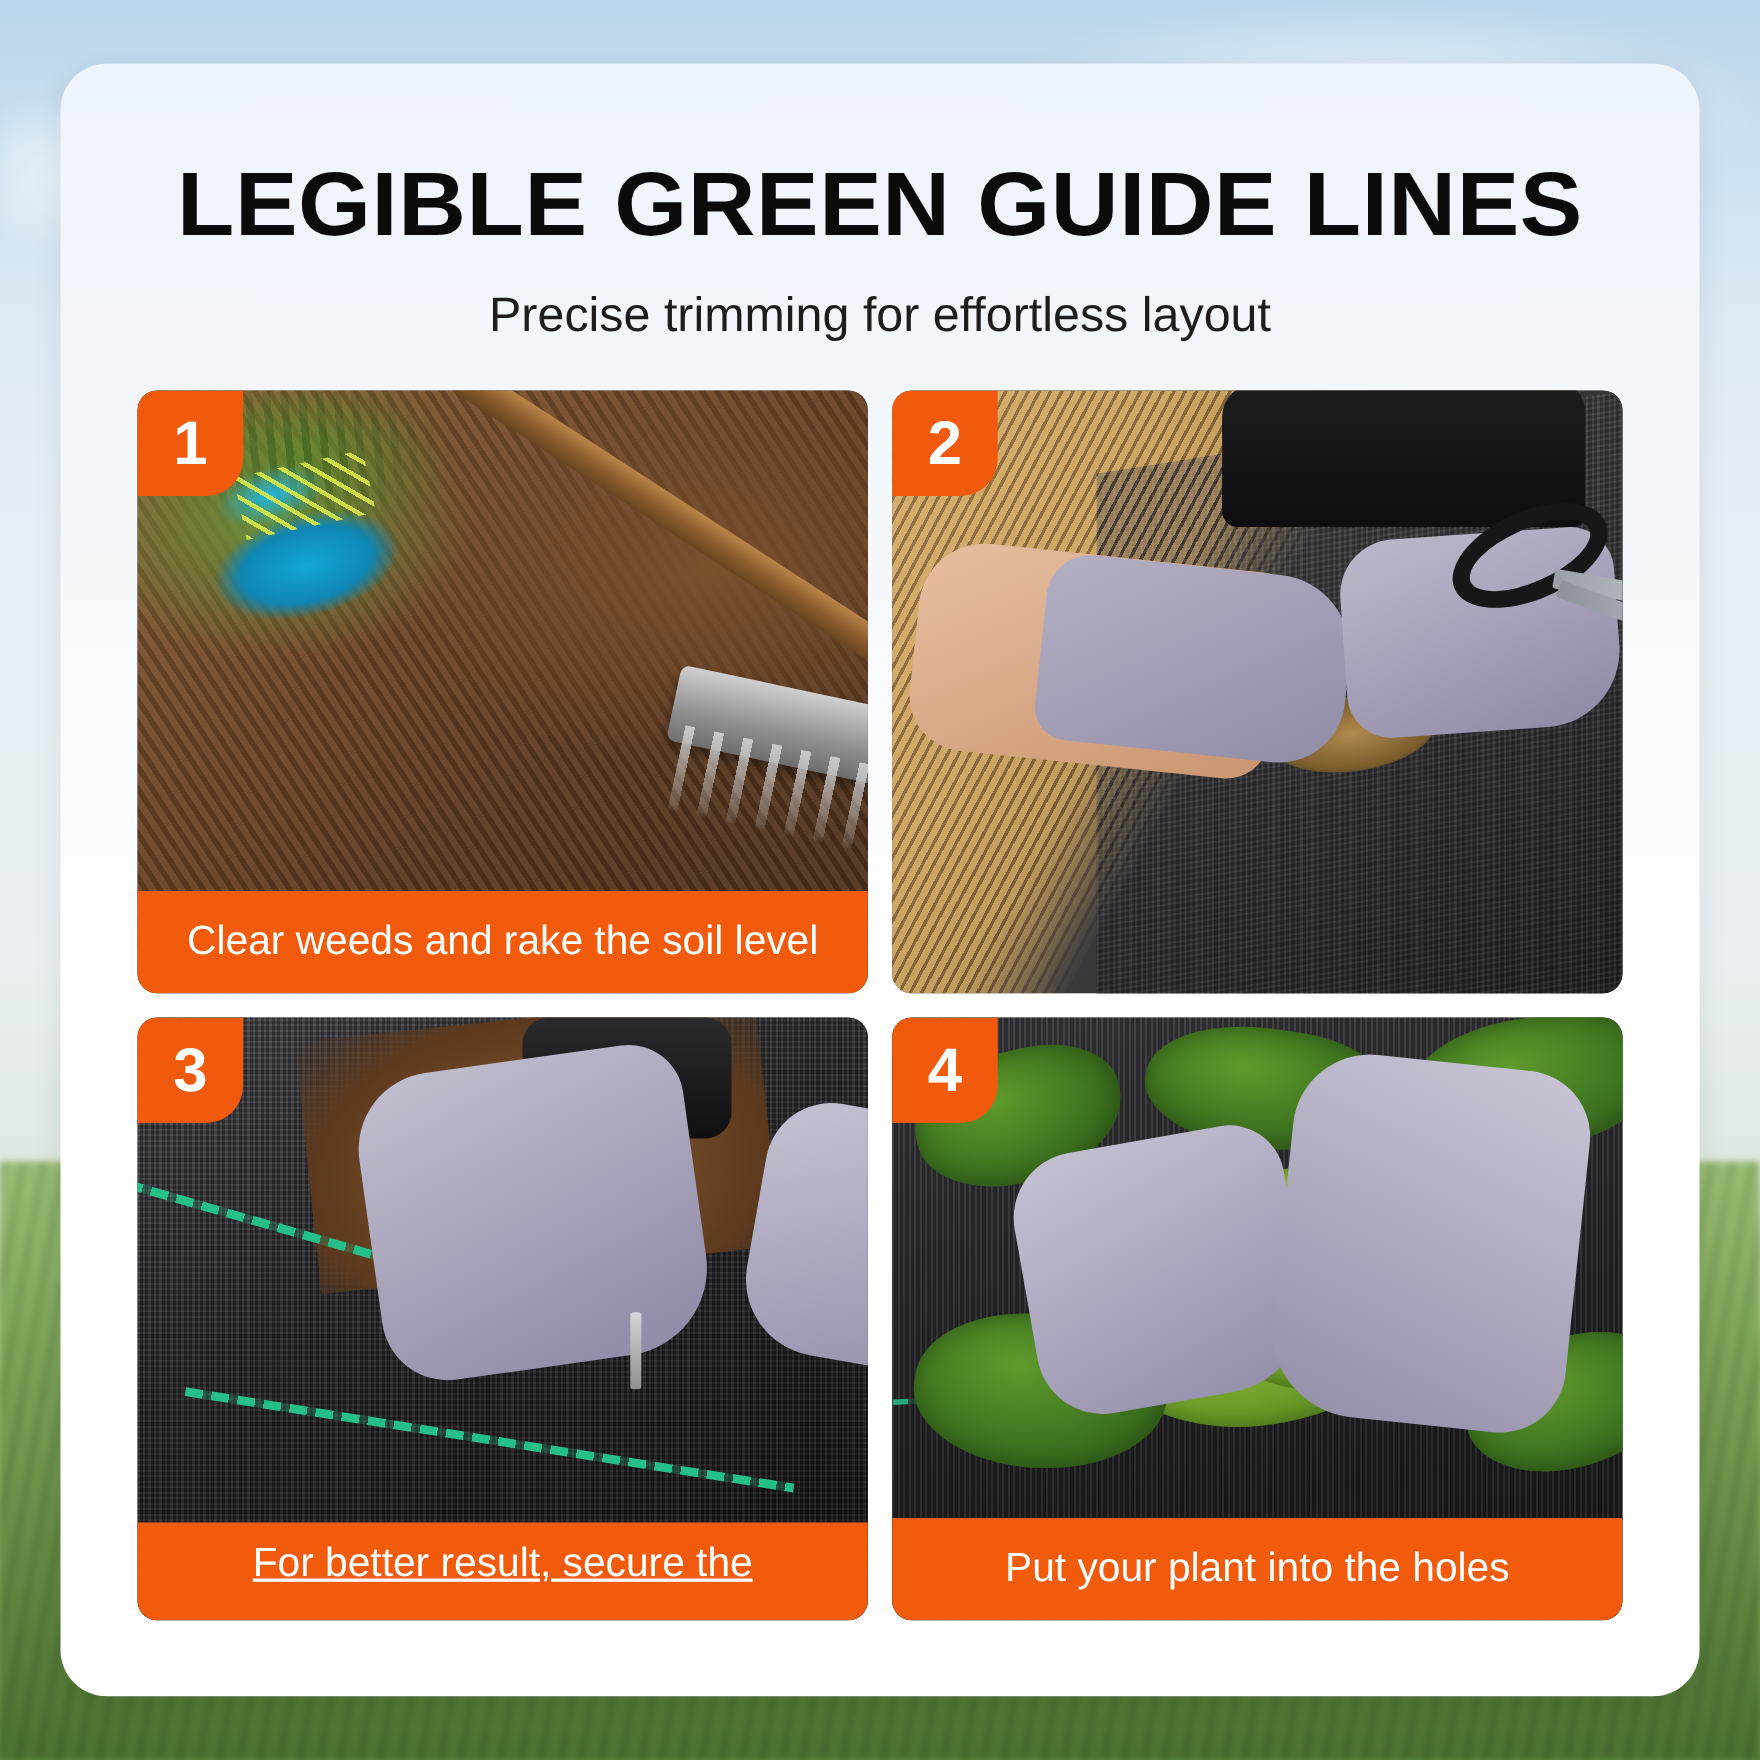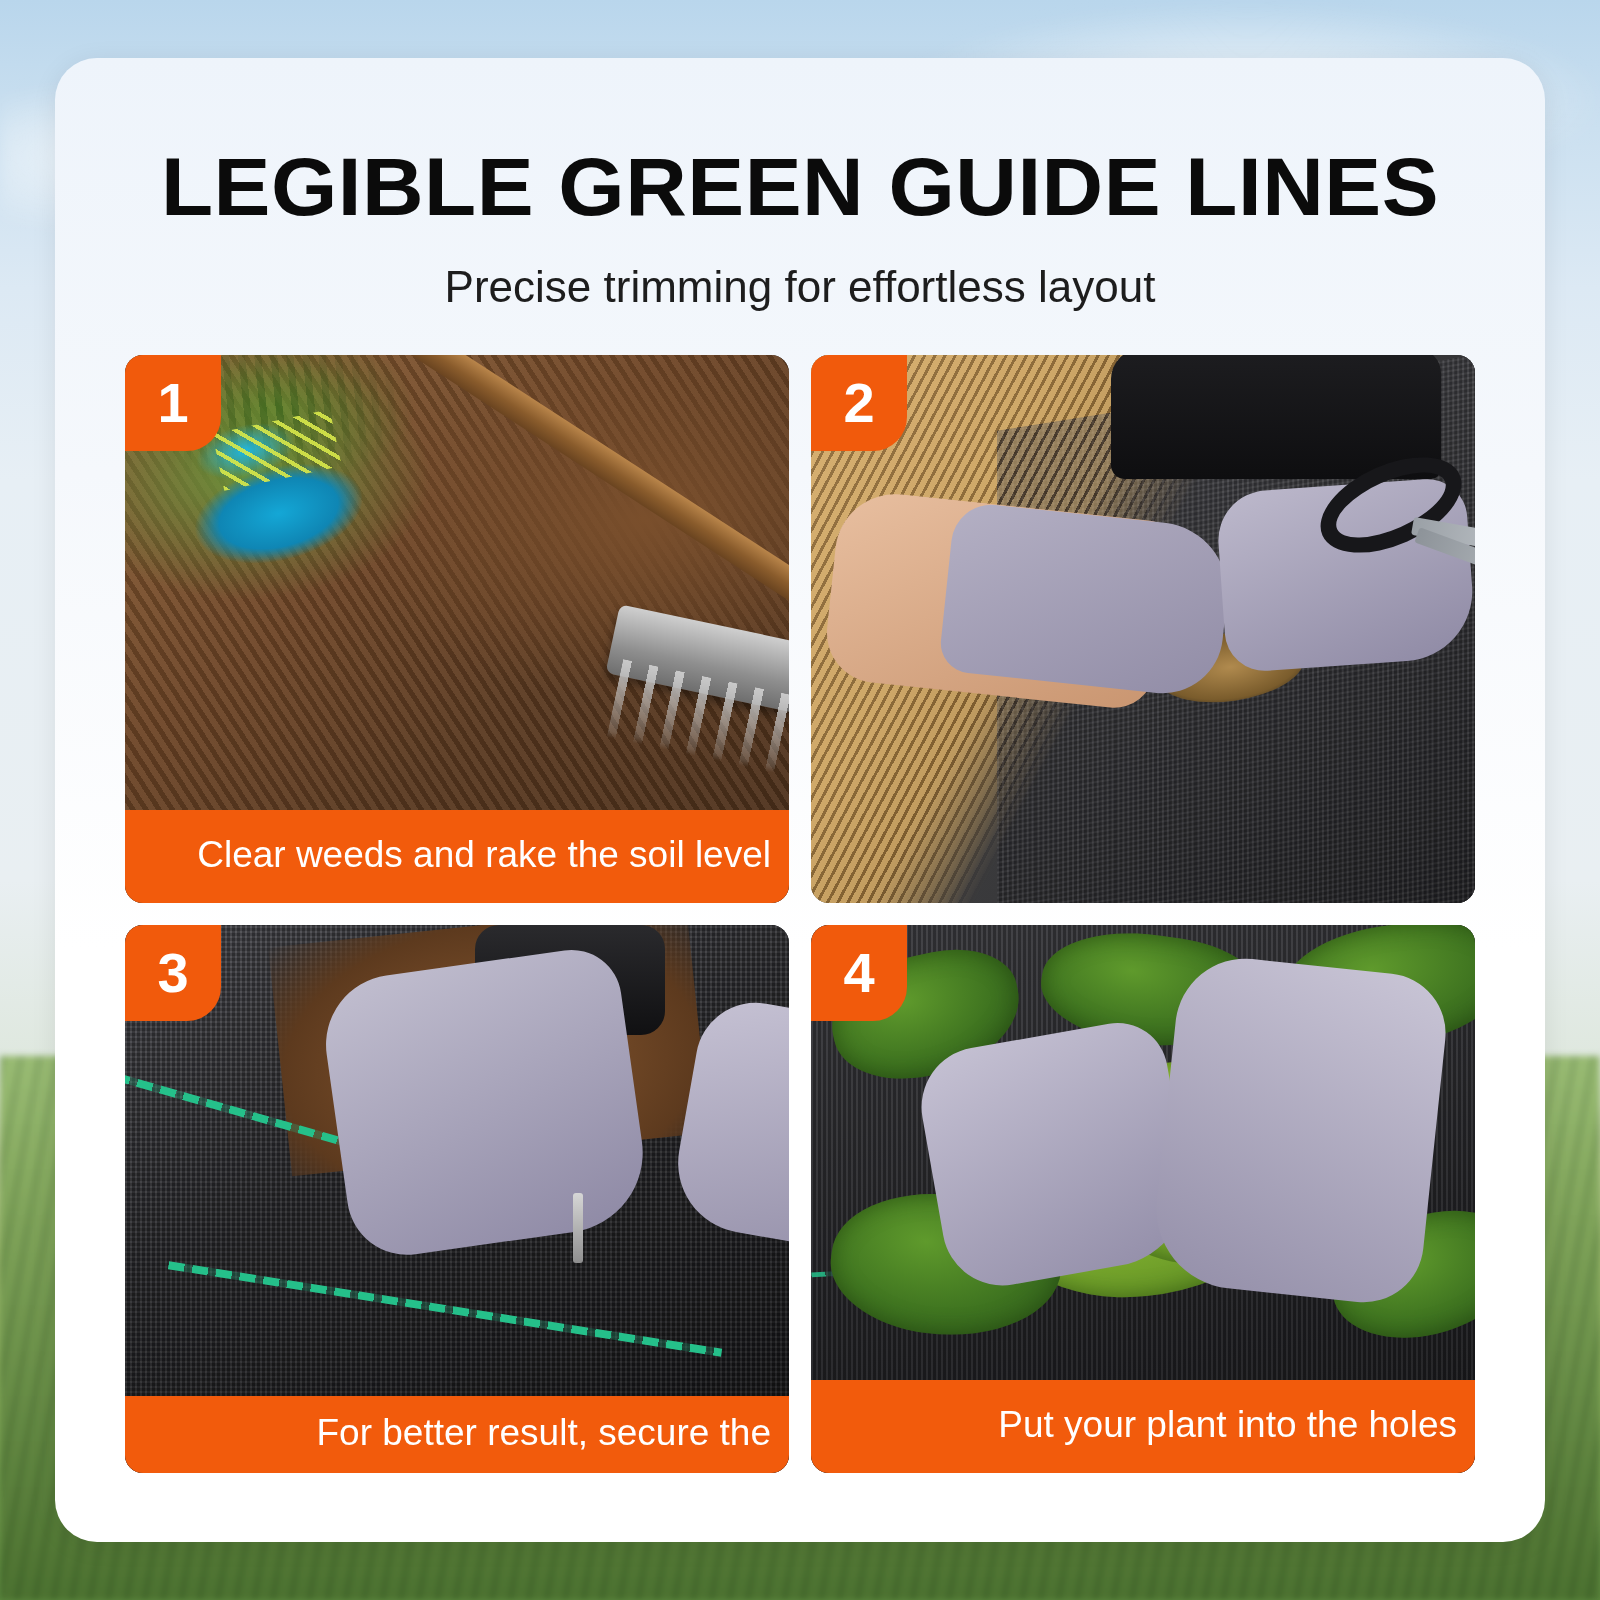--- a/index.html
+++ b/index.html
@@ -106,27 +106,27 @@
     font-weight: 700;
     display: flex; align-items: center; justify-content: center;
     z-index: 4;
     line-height: 1;
   }
   .caption {
     position: absolute;
     left: 0; right: 0; bottom: 0;
     background: #f25b0c;
     color: #fff;
-    text-align: right;
+    text-align: center;
     font-size: 37px;
     line-height: 1.22;
     padding: 22px 18px 26px;
     z-index: 3;
   }
-  .caption.two-line { padding: 14px 18px 18px; }
+  .caption.two-line { padding: 14px 18px 30px; text-decoration: underline; }
 
   
   
   .p1 {
     background:
       radial-gradient(ellipse 300px 200px at 18% 22%, #6b8f3a 0%, rgba(107,143,58,0) 62%),
       radial-gradient(ellipse 420px 260px at 78% 30%, #7a4f2c 0%, rgba(122,79,44,0) 70%),
       repeating-linear-gradient(57deg, rgba(0,0,0,.16) 0 5px, rgba(255,255,255,.05) 5px 11px),
       linear-gradient(145deg, #8a5e34 0%, #6e4526 38%, #5a3920 62%, #4a2f1a 100%);
   }

